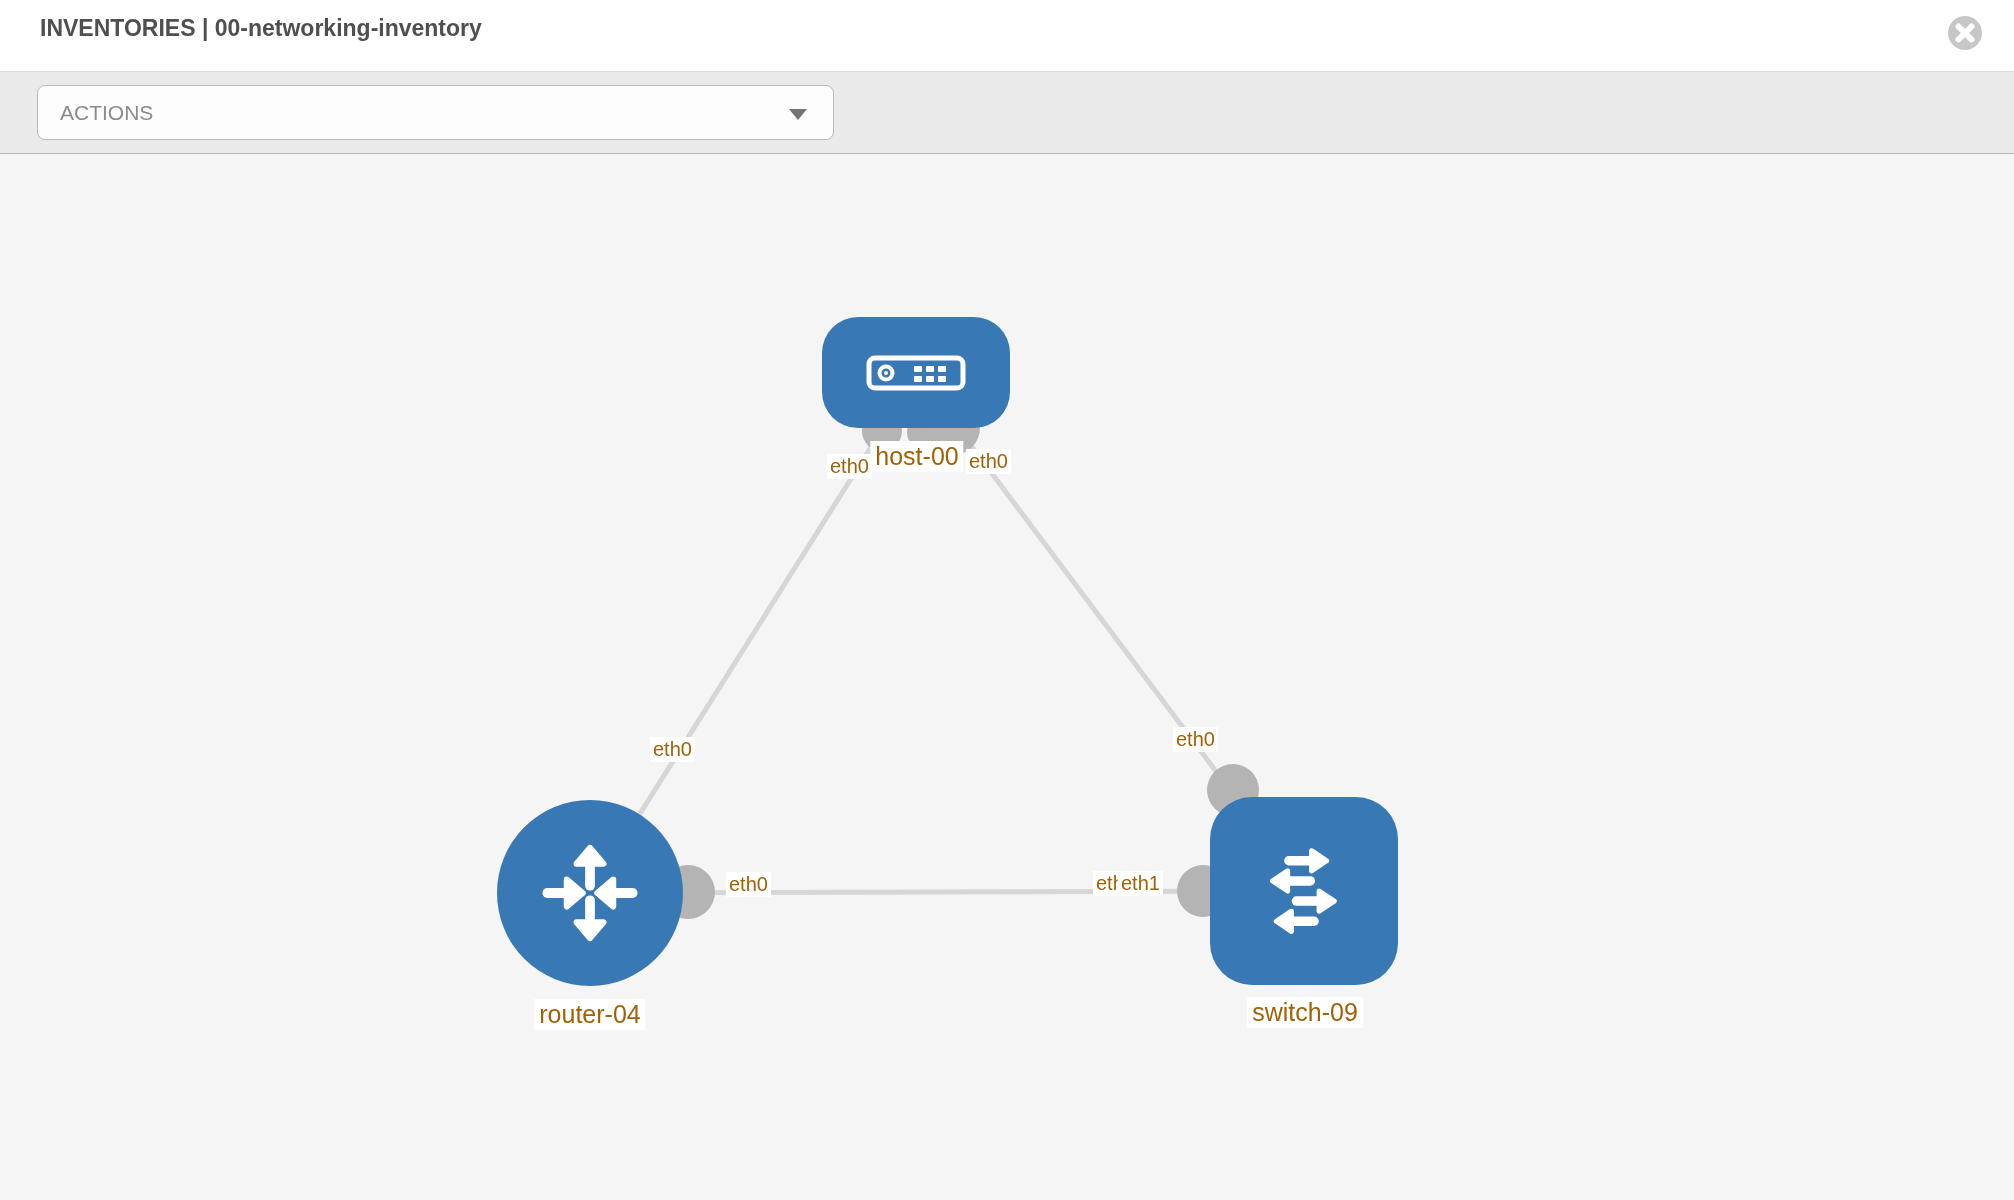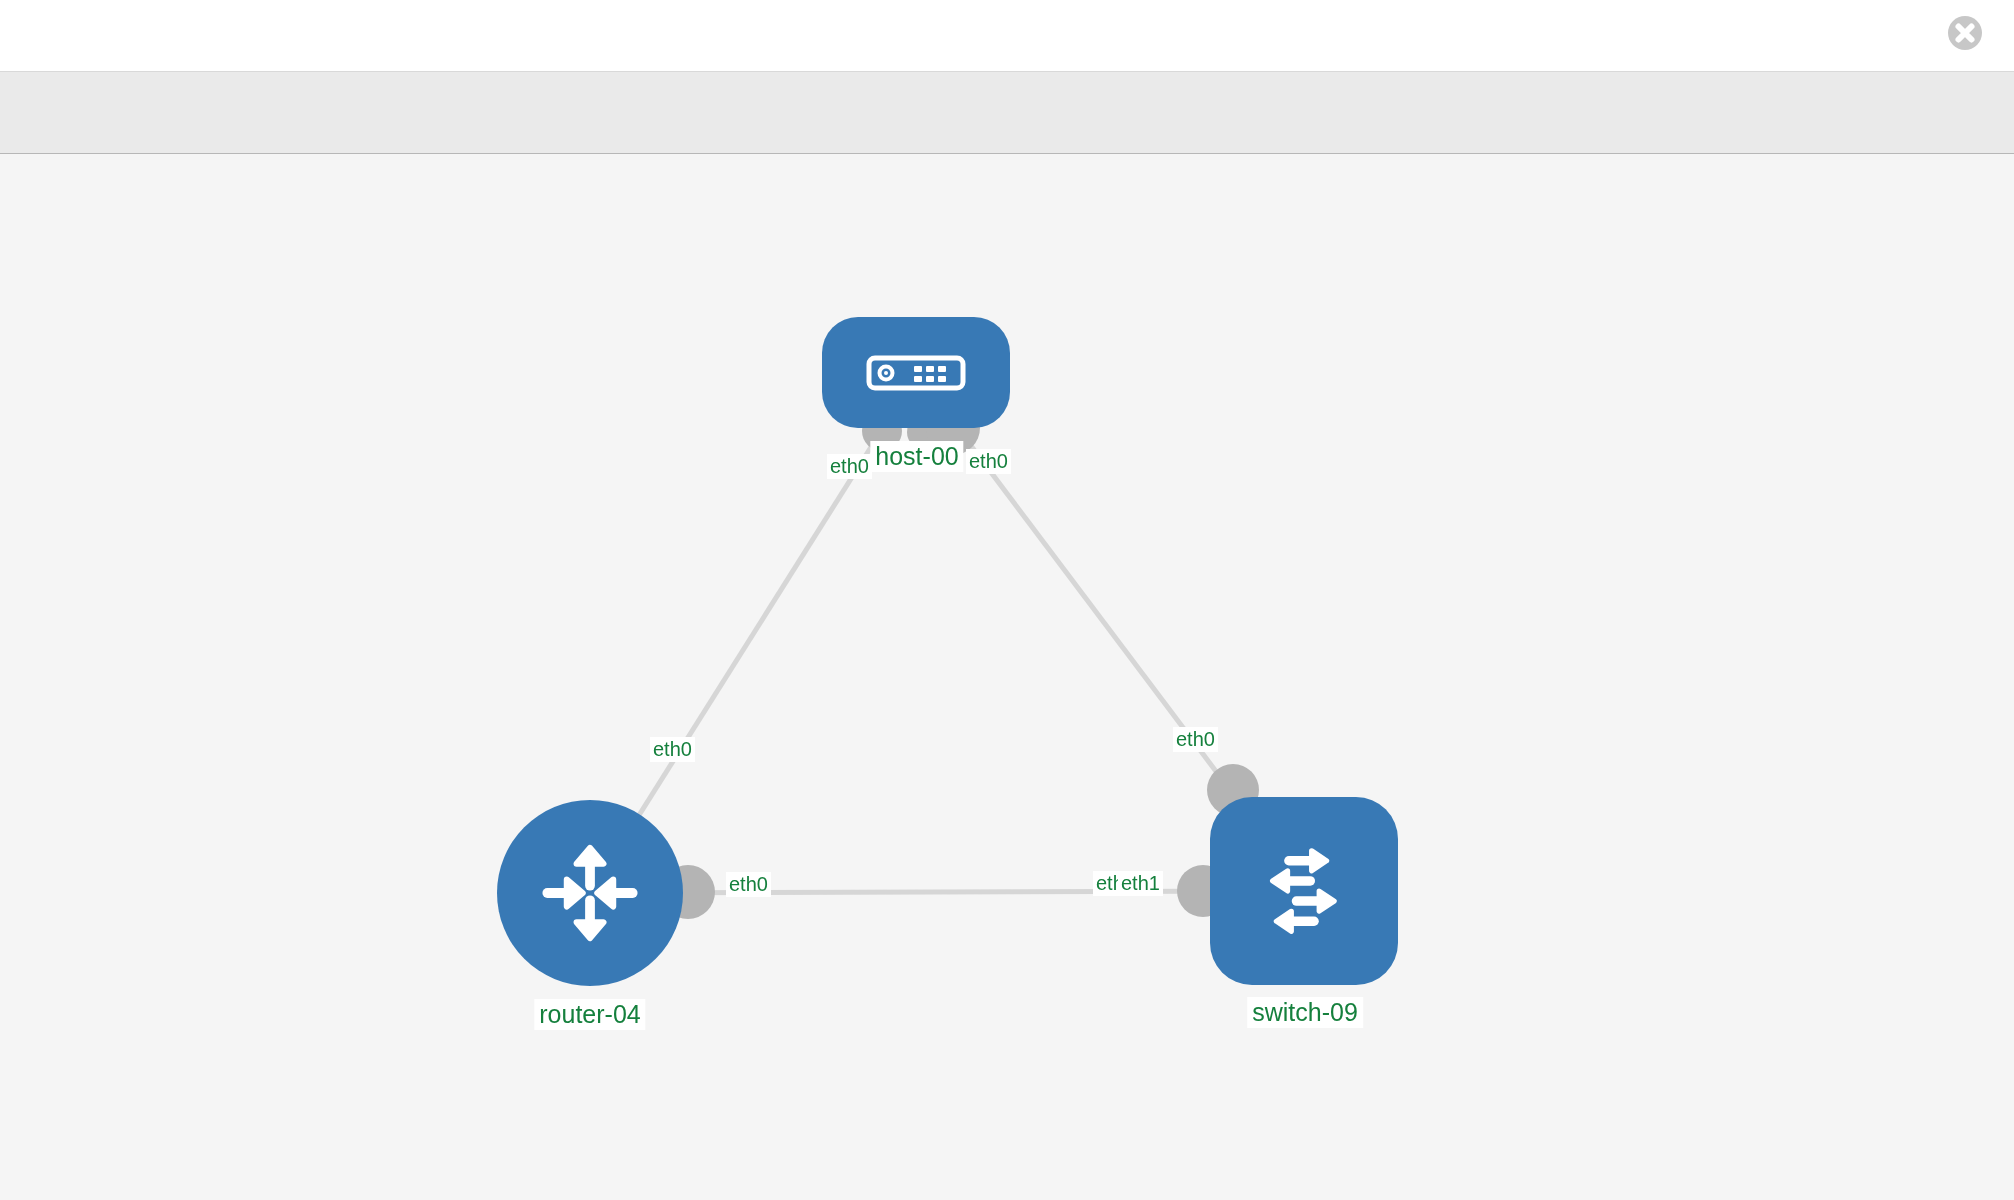--- a/index.html
+++ b/index.html
@@ -25,48 +25,53 @@
   .wrench-wrap{left:1051px;}
   .key-wrap{left:1117px;}
   
   .canvas{position:absolute;left:0;top:154px;width:2014px;height:1046px;background:#f5f5f5;}
   .links-svg{position:absolute;left:0;top:0;z-index:1;}
   .node{position:absolute;z-index:2;background:#3879b5;display:flex;align-items:center;justify-content:center;cursor:pointer;}
   .node-host{left:822px;top:163px;width:188px;height:111px;border-radius:36px;}
   .node-router{left:497px;top:646px;width:186px;height:186px;border-radius:50%;}
   .node-switch{left:1210px;top:643px;width:188px;height:188px;border-radius:42px;}
   .net-label{
-    position:absolute;z-index:3;background:#ffffff;color:#15803d;white-space:nowrap;
+    position:absolute;z-index:3;background:#ffffff;color:#a16207;white-space:nowrap;
   }
   .name-label{font-size:25px;padding:1px 5px;transform:translateX(-50%);}
   .port-label{font-size:20px;padding:1px 3px;}
   .lbl-host-name{left:917px;top:287px;text-align:center;}
   .lbl-router-name{left:590px;top:845px;}
   .lbl-switch-name{left:1305px;top:843px;}
   .lbl-host-l{left:827px;top:300px;}
   .lbl-host-r{left:966px;top:295px;}
   .lbl-router-t{left:650px;top:583px;}
   .lbl-switch-t{left:1173px;top:573px;}
   .lbl-link3-l{left:726px;top:718px;}
   .lbl-link3-under{left:1093px;top:717px;z-index:3;}
   .lbl-link3-over{left:1118px;top:717px;z-index:4;}
 </style>
 </head>
 <body>
 
 <div class="header">
+  <div class="page-title">INVENTORIES | 00-networking-inventory</div>
   <div class="close-btn">
     <svg width="36" height="36" viewBox="0 0 36 36">
       <circle cx="18" cy="18" r="17" fill="#c7c7c7"></circle>
       <path d="M11.5 11.5 L24.5 24.5 M24.5 11.5 L11.5 24.5" stroke="#ffffff" stroke-width="6" stroke-linecap="round"></path>
     </svg>
   </div>
 </div>
 
 <div class="toolbar">
+  <div class="select-box actions-select">
+    <span>ACTIONS</span>
+    <span class="caret"></span>
+  </div>
 
   <div class="tool-icon wrench-wrap">
     <svg width="42" height="42" viewBox="0 0 40 40">
       <g transform="rotate(45 20 20)" fill="#8a9097">
         <circle cx="20" cy="11" r="9"></circle>
         <rect x="16" y="0" width="8" height="11" fill="#eaeaea"></rect>
         <rect x="15.5" y="13" width="9" height="23" rx="4.5"></rect>
       </g>
     </svg>
   </div>

